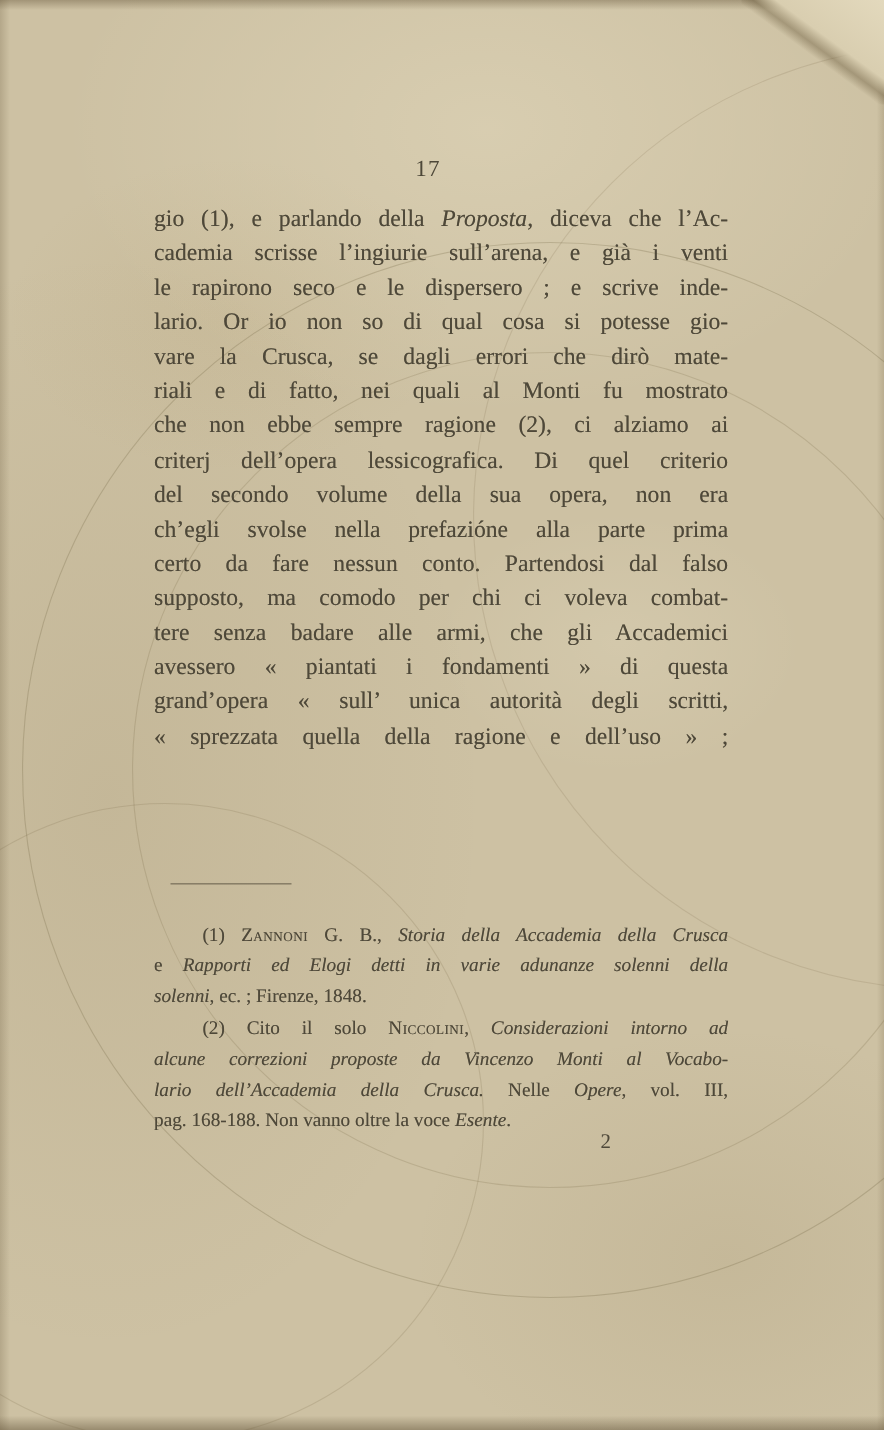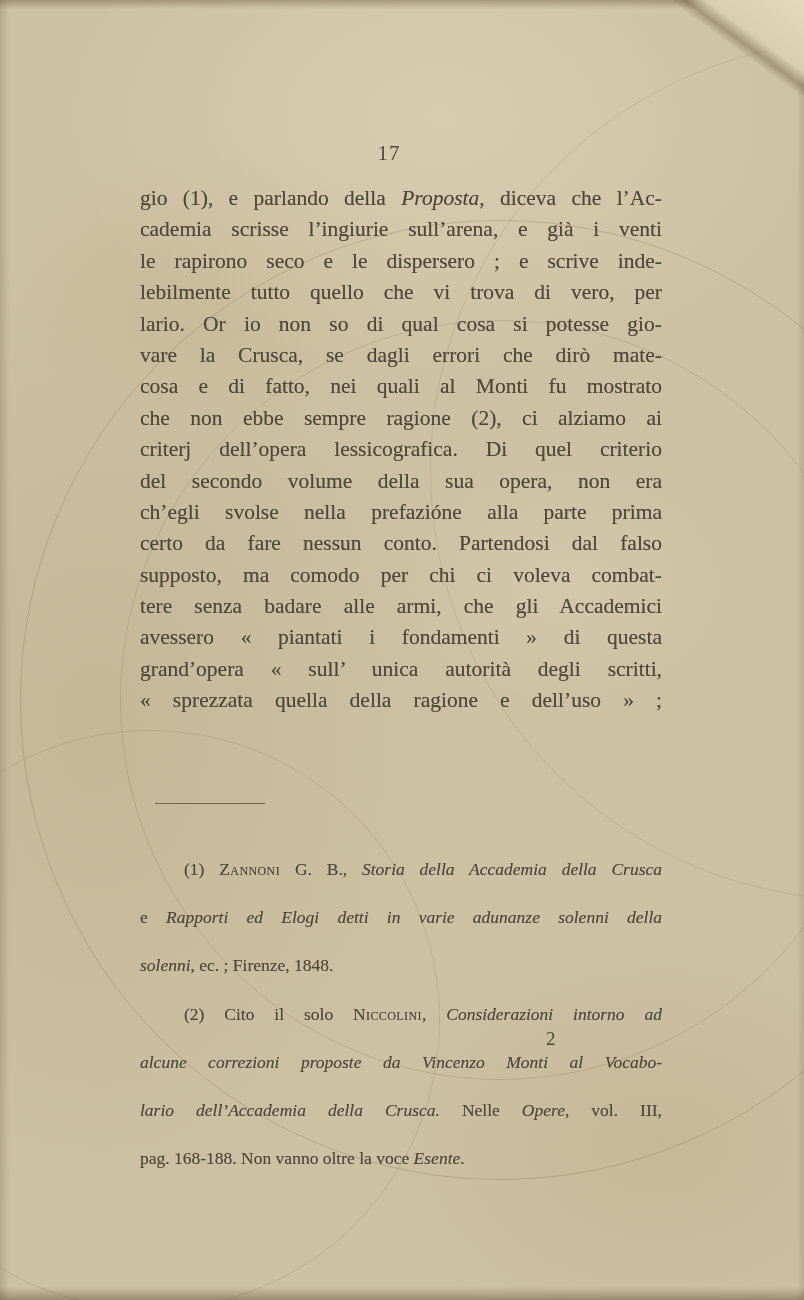--- a/index.html
+++ b/index.html
@@ -88,21 +88,20 @@
     top: 835px;
     left: 140px;
     width: 522px;
     font-size: 17.5px;
     text-shadow: 0 0 0.4px rgba(78,72,57,0.5);
   }
   .fline {
     height: 28.2px;
     line-height: 28.2px;
     overflow: hidden;
-    margin-top: 20px;
   }
 
   .j { text-align: justify; }
   .j::after { content: ""; display: inline-block; width: 100%; height: 0; }
   .ind { text-indent: 44px; }
   .it { font-style: italic; }
   .sc { font-variant: small-caps; letter-spacing: 0.4px; }
 
   .signature-mark {
     position: absolute;
@@ -120,24 +119,23 @@
   <div class="arc arc3"></div>
   <div class="arc arc4"></div>
   <div class="fold"></div>
 
   <div class="page-number">17</div>
 
   <div class="body-text" id="body-lines">
       <div class="bline j"><span>gio (1), e parlando della </span><span class="it">Proposta</span><span>, diceva che l’Ac-</span></div>
       <div class="bline j"><span>cademia scrisse l’ingiurie sull’arena, e già i venti</span></div>
       <div class="bline j"><span>le rapirono seco e le dispersero ; e scrive inde-</span></div>
-      <div class="bline j"><span>lebilmente tutto quello che vi trova di vero, per</span></div>
       <div class="bline j"><span>lario. Or io non so di qual cosa si potesse gio-</span></div>
       <div class="bline j"><span>vare la Crusca, se dagli errori che dirò mate-</span></div>
-      <div class="bline j"><span>cosa e di fatto, nei quali al Monti fu mostrato</span></div>
+      <div class="bline j"><span>riali e di fatto, nei quali al Monti fu mostrato</span></div>
       <div class="bline j"><span>che non ebbe sempre ragione (2), ci alziamo ai</span></div>
       <div class="bline j"><span>criterj dell’opera lessicografica. Di quel criterio</span></div>
       <div class="bline j"><span>del secondo volume della sua opera, non era</span></div>
       <div class="bline j"><span>ch’egli svolse nella prefazióne alla parte prima</span></div>
       <div class="bline j"><span>certo da fare nessun conto. Partendosi dal falso</span></div>
       <div class="bline j"><span>supposto, ma comodo per chi ci voleva combat-</span></div>
       <div class="bline j"><span>tere senza badare alle armi, che gli Accademici</span></div>
       <div class="bline j"><span>avessero « piantati i fondamenti » di questa</span></div>
       <div class="bline j"><span>grand’opera « sull’ unica autorità degli scritti,</span></div>
       <div class="bline j"><span>« sprezzata quella della ragione e dell’uso » ;</span></div>

